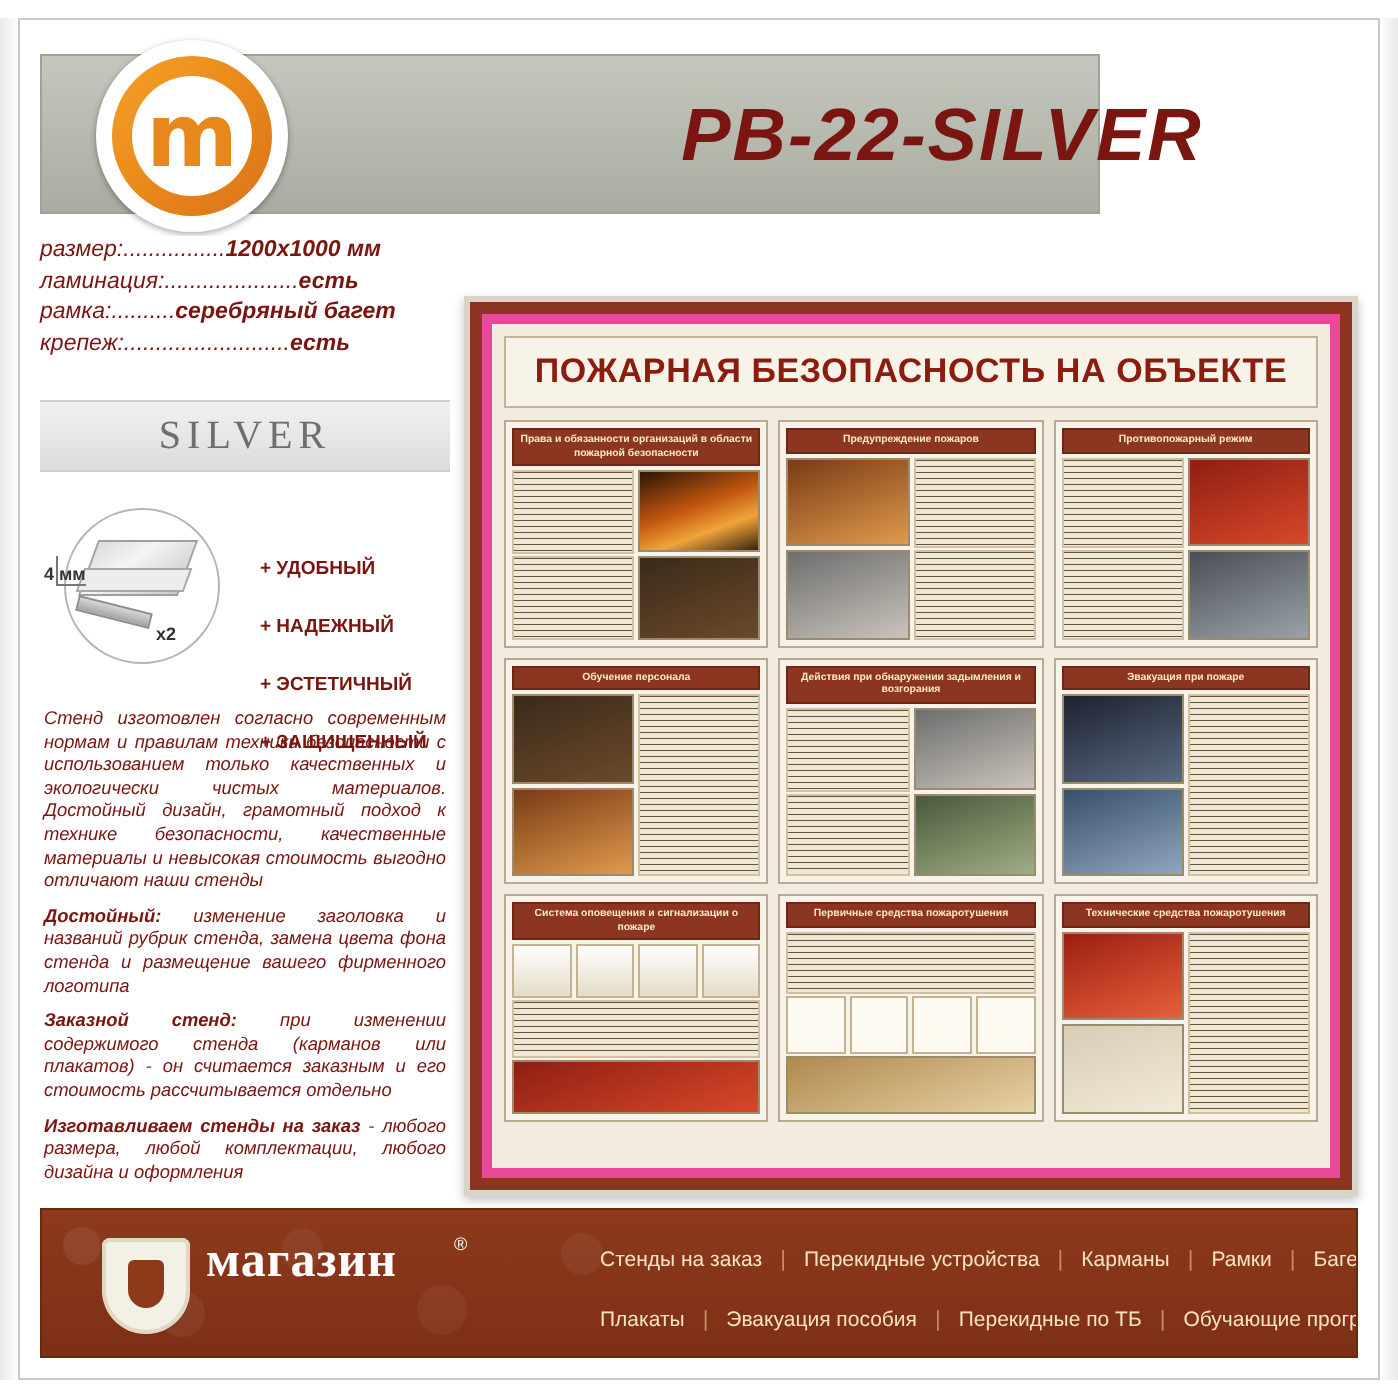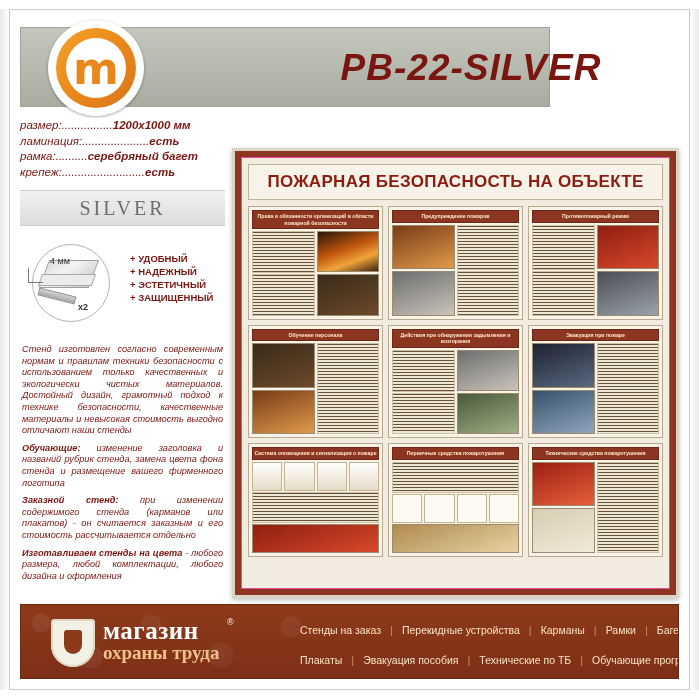--- a/index.html
+++ b/index.html
@@ -59,21 +59,21 @@
     color:#7a1510;font-size:17px;font-weight:bold;font-style:italic;
     margin:2px 0 6px 2px;
   }
   .char-list{margin:0;padding:0;list-style:none;}
   .char-list li{
     color:#7a1510;font-size:11.5px;font-style:italic;line-height:15.5px;
     white-space:nowrap;
   }
   .char-val{font-weight:bold;}
   .silver-band{
-    margin-top:10px;width:205px;height:34px;
+    margin-top:20px;width:205px;height:34px;
     background:linear-gradient(180deg,#f1f1f1 0%,#dcdcdc 100%);
     border-top:1px solid #cfcfcf;border-bottom:1px solid #cfcfcf;
     text-align:center;
   }
   .silver-band span{
     display:block;line-height:34px;color:#6e6e6e;font-size:20px;
     letter-spacing:3px;font-family:"Liberation Serif", serif;
   }
   .diagram{position:relative;width:205px;height:108px;margin-top:4px;}
   .d-circle{
@@ -92,43 +92,43 @@
   .d-screw{
     position:absolute;left:18px;top:62px;width:36px;height:6px;
     background:linear-gradient(180deg,#d6d6d6,#a5a5a5);border:1px solid #8d8d8d;
     transform:rotate(14deg);
   }
   .d-arrow{
     position:absolute;left:8px;top:38px;width:14px;height:14px;
     border-left:1px solid #777;border-bottom:1px solid #777;
   }
   .d-label-4mm{
-    position:absolute;left:2px;top:26px;color:#333;font-size:9px;font-weight:normal;margin-left:28px;
+    position:absolute;left:2px;top:42px;color:#333;font-size:9px;font-weight:bold;
   }
   .d-x2{position:absolute;left:58px;top:72px;color:#333;font-size:9px;font-weight:bold;}
   .d-bullets{
     position:absolute;left:110px;top:22px;width:95px;
   }
   .d-bullets div{
-    color:#7a1510;font-size:9.5px;font-weight:bold;line-height:13px;white-space:nowrap;
+    color:#7a1510;font-size:9.5px;font-weight:bold;line-height:13px;white-space:nowrap;margin-top:16px;
   }
   .para{
     color:#7a1510;font-size:9.2px;line-height:11.6px;text-align:justify;
     margin:6px 2px 0 2px;font-style:italic;
   }
   .para b{font-weight:bold;}
   
   .poster{
     position:absolute;left:232px;top:148px;width:447px;height:450px;
     background:#8c3520;border:3px solid #d8d4c8;box-sizing:border-box;
     box-shadow:0 2px 5px rgba(0,0,0,.25);
   }
   .poster-inner{
     position:absolute;left:6px;top:6px;right:6px;bottom:6px;
-    background:#f2ece0;border:1px solid #ec4899;
+    background:#f2ece0;border:5px solid #ec4899;
     padding:6px;box-sizing:border-box;
   }
   .poster-title{
     height:34px;background:#f7f3e8;border:1px solid #c3b396;
     color:#8c1c10;font-size:17px;font-weight:bold;text-align:center;
     line-height:34px;letter-spacing:.3px;
   }
   .grid{
     margin-top:6px;display:grid;grid-template-columns:1fr 1fr 1fr;
     grid-template-rows:1fr 1fr 1fr;gap:5px;height:351px;
@@ -263,23 +263,23 @@
       <div class="d-x2">х2</div>
       <div class="d-bullets">
         <div>+ УДОБНЫЙ</div>
         <div>+ НАДЕЖНЫЙ</div>
         <div>+ ЭСТЕТИЧНЫЙ</div>
         <div>+ ЗАЩИЩЕННЫЙ</div>
       </div>
     </div>
 
     <p class="para"><span>Стенд изготовлен согласно современным нормам и правилам техники безопасности с использованием только качественных и экологически чистых материалов. Достойный дизайн, грамотный подход к технике безопасности, качественные материалы и невысокая стоимость выгодно отличают наши стенды</span></p>
-    <p class="para"><b>Обучающие:</b><span> изменение заголовка и названий рубрик стенда, замена цвета фона стенда и размещение вашего фирменного логотипа</span></p>
+    <p class="para"><b>Достойный:</b><span> изменение заголовка и названий рубрик стенда, замена цвета фона стенда и размещение вашего фирменного логотипа</span></p>
     <p class="para"><b>Заказной стенд:</b><span> при изменении содержимого стенда (карманов или плакатов) - он считается заказным и его стоимость рассчитывается отдельно</span></p>
-    <p class="para"><b>Изготавливаем стенды на цвета</b><span> - любого размера, любой комплектации, любого дизайна и оформления</span></p>
+    <p class="para"><b>Изготавливаем стенды на заказ</b><span> - любого размера, любой комплектации, любого дизайна и оформления</span></p>
   </div>
 
   <div class="poster">
     <div class="poster-inner">
       <div class="poster-title">ПОЖАРНАЯ БЕЗОПАСНОСТЬ НА ОБЪЕКТЕ</div>
       <div class="grid">
 
         <div class="cell">
           <div class="cell-head">Права и обязанности организаций в области пожарной безопасности</div>
           <div class="cell-body">
@@ -414,40 +414,39 @@
       </div>
     </div>
   </div>
 
   <div class="banner">
     <div class="banner-pattern"></div>
     <div class="brand">
       <div class="brand-shield"></div>
       <div class="brand-l1">магазин</div>
       <div class="brand-reg">®</div>
-      <div class="brand-l2">охраны труда</div>
     </div>
     <div class="links">
       <div class="link-row">
         <span class="link">Стенды на заказ</span>
         <span class="sep">|</span>
         <span class="link">Перекидные устройства</span>
         <span class="sep">|</span>
         <span class="link">Карманы</span>
         <span class="sep">|</span>
         <span class="link">Рамки</span>
         <span class="sep">|</span>
         <span class="link">Багет</span>
       </div>
       <div class="link-row second">
         <span class="link">Плакаты</span>
         <span class="sep">|</span>
         <span class="link">Эвакуация пособия</span>
         <span class="sep">|</span>
-        <span class="link">Технические по ТБ</span>
+        <span class="link">Перекидные по ТБ</span>
         <span class="sep">|</span>
         <span class="link">Обучающие программы</span>
       </div>
     </div>
   </div>
 
   <div class="side-shadow"></div>
   <div class="side-shadow r"></div>
   <div class="top-shadow"></div>
   <div class="bot-shadow"></div>

